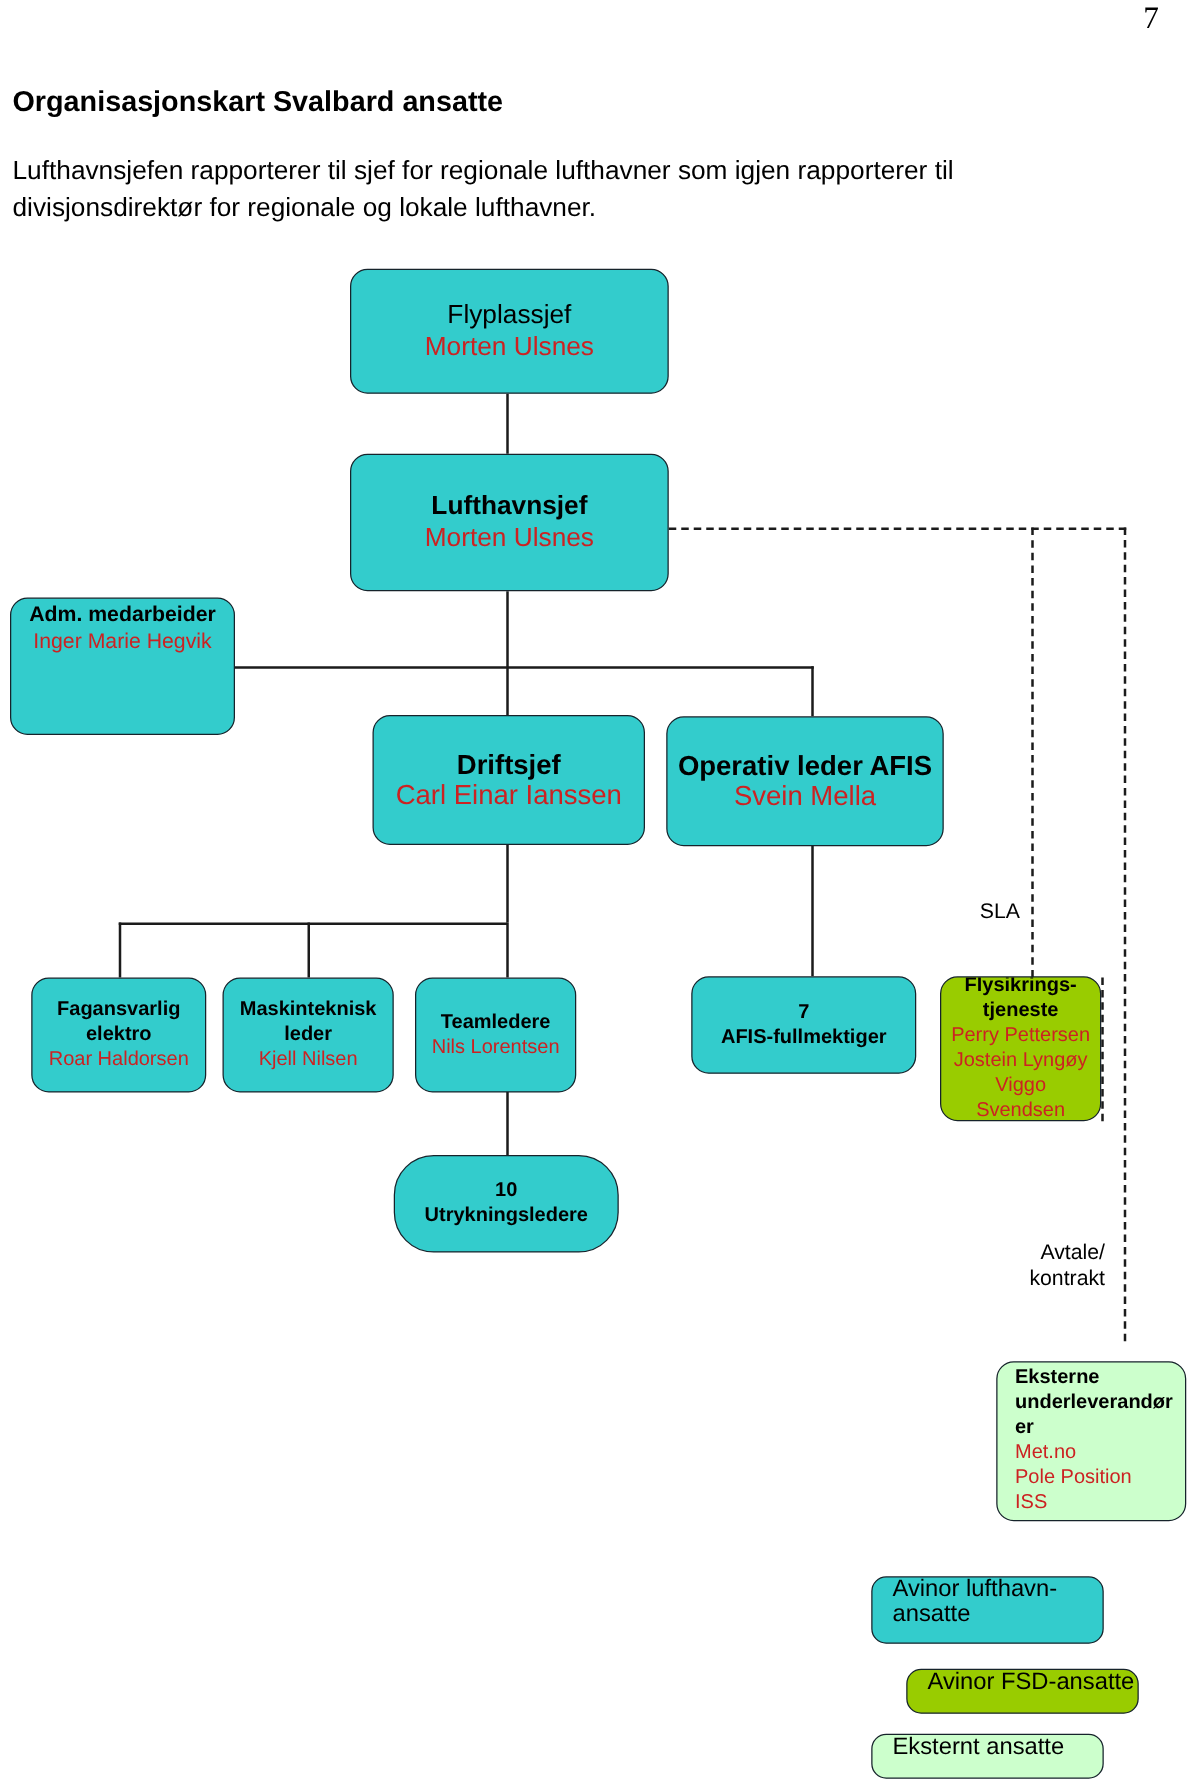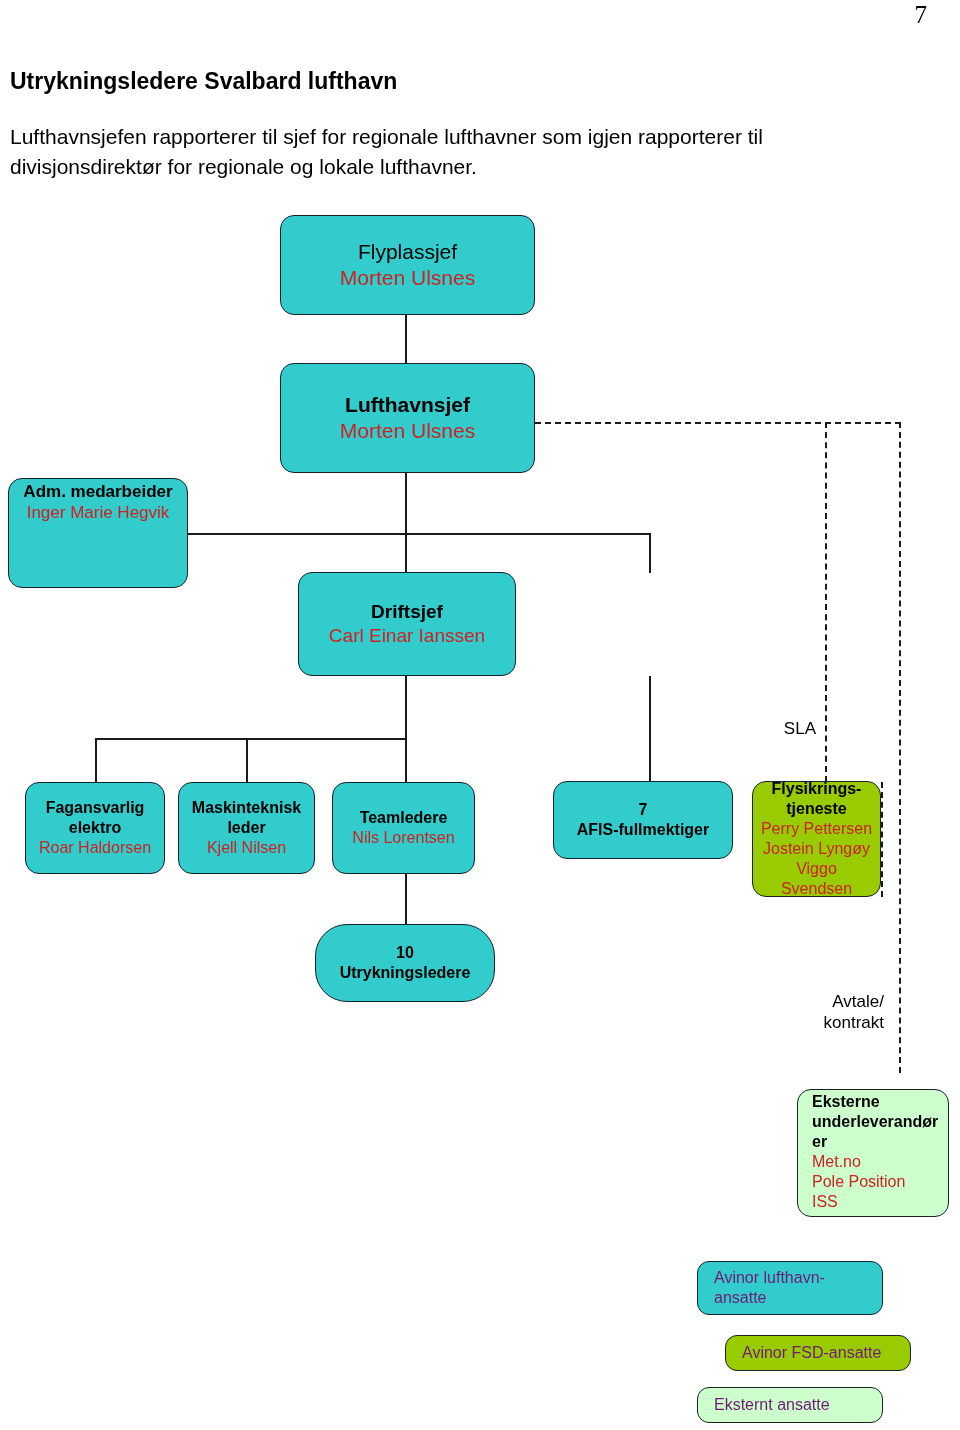--- a/index.html
+++ b/index.html
@@ -90,21 +90,21 @@
     color: #000000;
   }
   .node .title.plain { font-weight: normal; }
   .node .person {
     color: #cc2222;
     font-weight: normal;
   }
 
   
   .f21 .title, .f21 .person { font-size: 21px; line-height: 26px; }
-  .f19 .title, .f19 .person { font-size: 19px; line-height: 24px; }
+  .f19 .title, .f19 .person { font-size: 22px; line-height: 24px; }
   .f17 .title, .f17 .person { font-size: 17px; line-height: 21px; }
   .f16 .title, .f16 .person { font-size: 16px; line-height: 20px; }
 
   
   .node.topalign { justify-content: flex-start; }
   .node.leftalign { align-items: flex-start; text-align: left; padding-left: 14px; margin-top: 16px; }
 
   
   .edge-label {
     position: absolute;
@@ -115,39 +115,38 @@
     white-space: pre-line;
   }
 
   
   .legend-box {
     position: absolute;
     box-sizing: border-box;
     border: 1.4px solid #16232b;
     border-radius: 12px;
     display: flex;
-    align-items: center;
     padding-left: 16px;
-    font-size: 16px;
+    font-size: 19px;
     line-height: 20px;
-    color: #701a75;
+    color: #000000;
     white-space: pre-line;
   }
   .legend-box.teal    { background: #33cccc; }
   .legend-box.green   { background: #99cc00; }
   .legend-box.ltgreen { background: #ccffcc; }
 </style>
 </head>
 <body>
 
 <div id="page">
 
   <div class="page-num">7</div>
 
-  <div class="doc-title">Utrykningsledere Svalbard lufthavn</div>
+  <div class="doc-title">Organisasjonskart Svalbard ansatte</div>
   <div class="doc-intro">Lufthavnsjefen rapporterer til sjef for regionale lufthavner som igjen rapporterer til divisjonsdirektør for regionale og lokale lufthavner.</div>
 
   <div class="line v" style="left:405px; top:315px; height:48px;"></div>
 
   <div class="line v" style="left:405px; top:473px; height:99px;"></div>
 
   <div class="line h" style="left:185px; top:533px; width:466px;"></div>
 
   <div class="line v" style="left:649px; top:533px; height:40px;"></div>
 
@@ -188,32 +187,36 @@
   <div class="node teal f17 topalign" style="left:8px; top:478px; width:180px; height:110px;">
     <div class="title">Adm. medarbeider</div>
     <div class="person">Inger Marie Hegvik</div>
   </div>
 
   <div class="node teal f19" style="left:298px; top:572px; width:218px; height:104px;">
     <div class="title">Driftsjef</div>
     <div class="person">Carl Einar Ianssen</div>
   </div>
 
+  <div class="node teal f19" style="left:533px; top:573px; width:222px; height:104px;">
+    <div class="title">Operativ leder AFIS</div>
+    <div class="person">Svein Mella</div>
+  </div>
 
   <div class="node teal f16" style="left:25px; top:782px; width:140px; height:92px;">
     <div class="title">Fagansvarlig elektro</div>
     <div class="person">Roar Haldorsen</div>
   </div>
 
   <div class="node teal f16" style="left:178px; top:782px; width:137px; height:92px;">
     <div class="title">Maskinteknisk leder</div>
     <div class="person">Kjell Nilsen</div>
   </div>
 
-  <div class="node teal f16" style="left:332px; top:782px; width:143px; height:92px;">
+  <div class="node teal f16" style="left:332px; top:782px; width:129px; height:92px;">
     <div class="title">Teamledere</div>
     <div class="person">Nils Lorentsen</div>
   </div>
 
   <div class="node teal f16" style="left:553px; top:781px; width:180px; height:78px;">
     <div class="title">7</div>
     <div class="title">AFIS-fullmektiger</div>
   </div>
 
   <div class="node green f16" style="left:752px; top:781px; width:129px; height:116px;">

